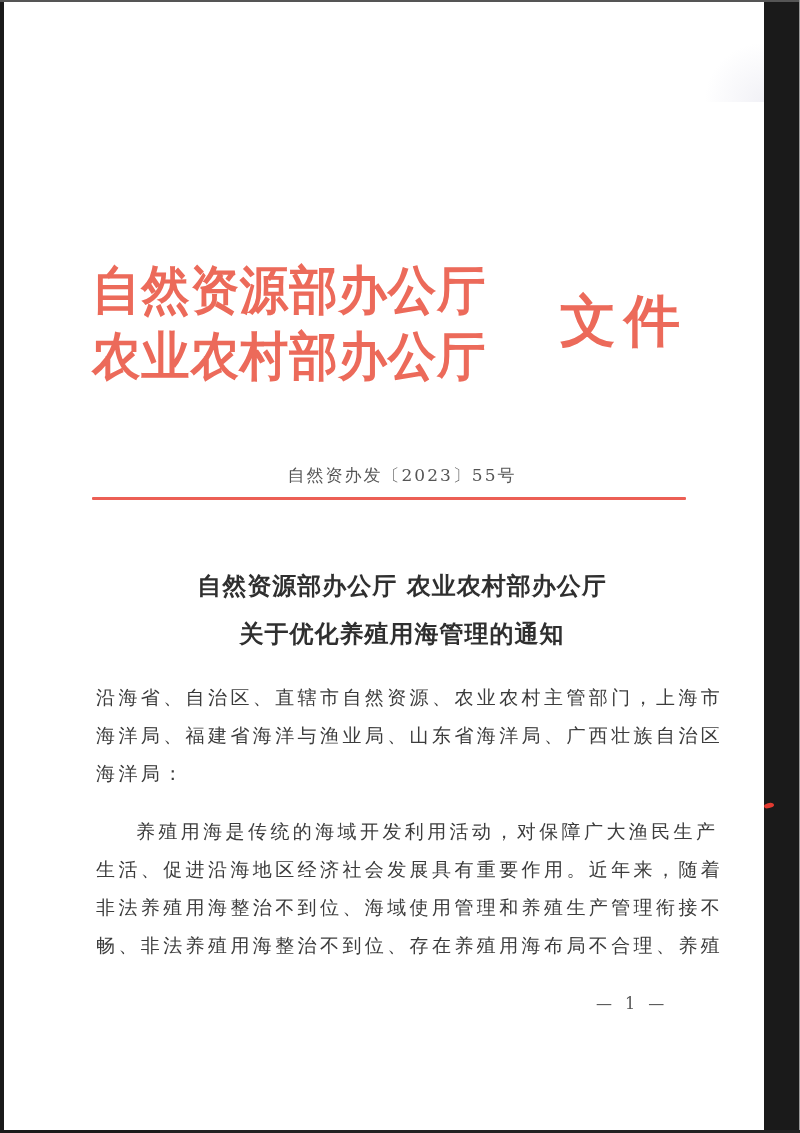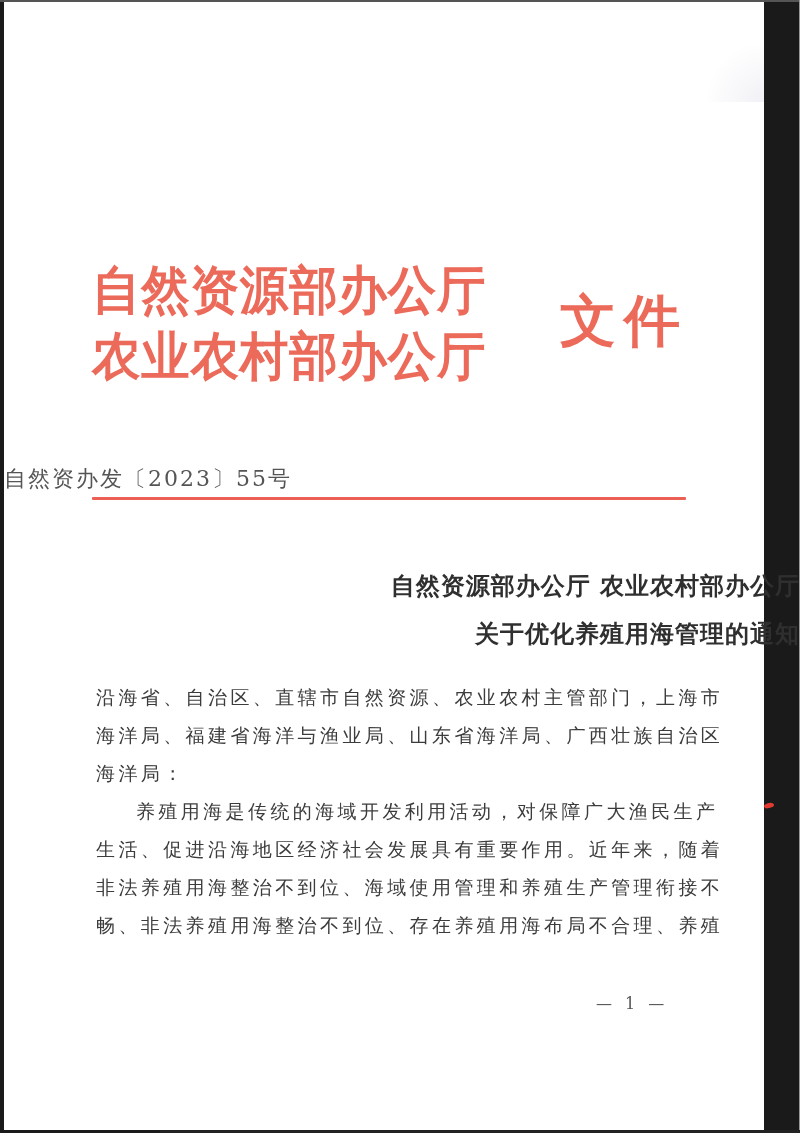--- a/index.html
+++ b/index.html
@@ -63,40 +63,40 @@
       color: #ec6a5a;
       letter-spacing: 8px;
       line-height: 60px;
       white-space: nowrap;
     }
     .doc-number {
       position: absolute;
       left: 0;
       width: 796px;
       top: 462px;
-      text-align: left;
-      font-family: "DejaVu Serif", "Liberation Serif", serif;
-      font-size: 22px;
+      text-align: center;
+      font-family: "DejaVu Serif", "Liberation Serif", serif;
+      font-size: 17px;
       color: #555;
       letter-spacing: 2px;
     }
     .red-rule {
       position: absolute;
       left: 88px;
       top: 495px;
       width: 594px;
       height: 3px;
       background: #ec5f55;
       border-radius: 1px;
     }
     .title {
       position: absolute;
       left: 0;
       width: 796px;
-      text-align: right;
+      text-align: center;
       font-family: "DejaVu Sans", "Liberation Sans", sans-serif;
       font-size: 24px;
       font-weight: bold;
       color: #2f2f2f;
       letter-spacing: 1px;
       white-space: nowrap;
     }
     .title.t1 { top: 568px; }
     .title.t2 { top: 616px; }
     .body-text {
@@ -110,20 +110,21 @@
       line-height: 38px;
       letter-spacing: 3.4px;
     }
     .body-line {
       display: block;
       white-space: nowrap;
       height: 38px;
     }
     .body-line.indent {
       padding-left: 40px;
+      margin-top: 20px;
     }
     .page-number {
       position: absolute;
       left: 592px;
       top: 992px;
       font-family: "DejaVu Serif", "Liberation Serif", serif;
       font-size: 16px;
       color: #555;
       letter-spacing: 4px;
       white-space: nowrap;

